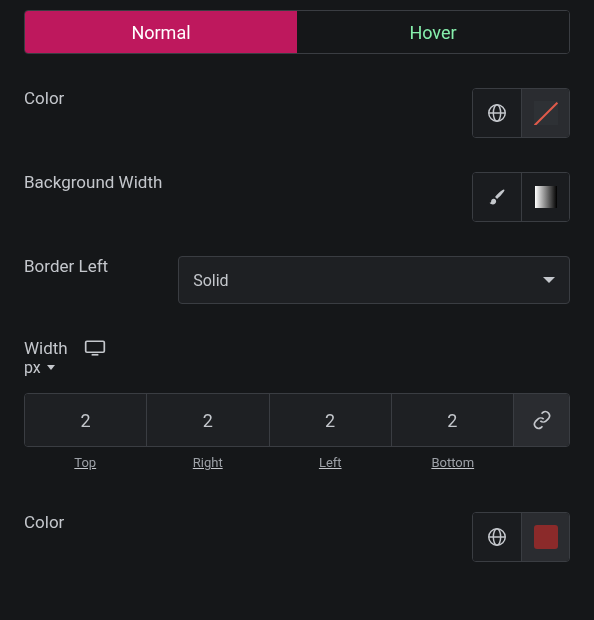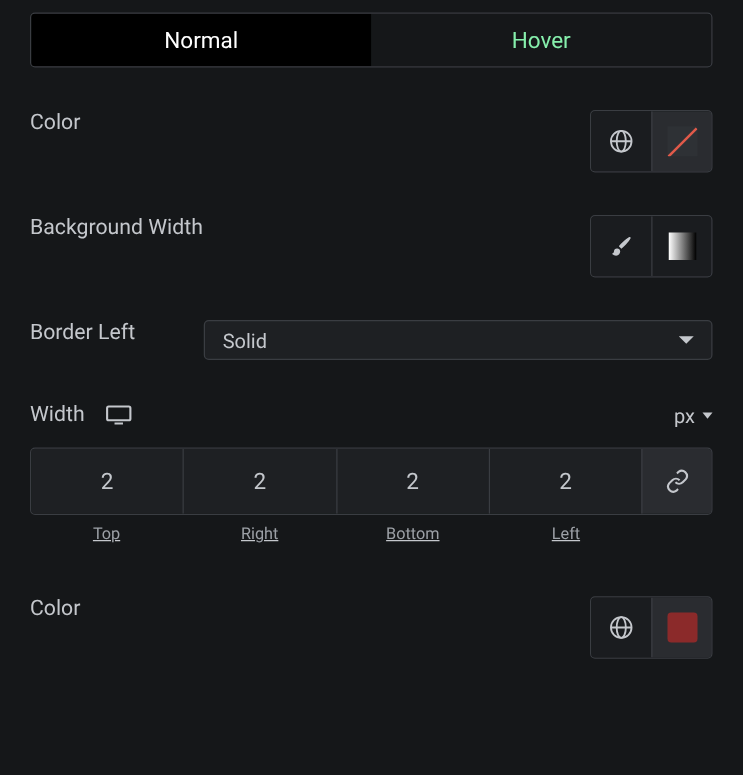--- a/index.html
+++ b/index.html
@@ -24,21 +24,21 @@
     flex: 1;
     display: flex;
     align-items: center;
     justify-content: center;
     font-size: 18px;
     cursor: pointer;
     color: #86efac;
     background: #151719;
   }
   .tab.active {
-    background: #000000;
+    background: #be185d;
     color: #fff;
   }
   .row {
     display: flex;
     align-items: flex-start;
     justify-content: space-between;
     margin-bottom: 34px;
   }
   .row-label {
     font-size: 17px;
@@ -64,45 +64,46 @@
     border-left: 1px solid #3a3d42;
   }
   .btn-cell.dark {
     background: #1a1c1f;
   }
   .btn-cell.selected {
     background: #2a2c30;
   }
   .select {
     flex: 1;
-    margin-left: 55px;
-    height: 32px;
+    margin-left: 70px;
+    height: 48px;
     border: 1px solid #3a3d42;
     border-radius: 4px;
     display: flex;
     align-items: center;
     justify-content: space-between;
     padding: 0 14px;
     cursor: pointer;
     background: #1e2023;
   }
   .select-value {
     font-size: 16px;
   }
   .caret-down {
     width: 0; height: 0;
     border-left: 6px solid transparent;
     border-right: 6px solid transparent;
     border-top: 6px solid #c4c7cc;
   }
   .width-header {
     display: flex;
-    align-items: flex-end;
+    align-items: flex-start;
     justify-content: space-between;
     margin-bottom: 16px;
+    flex-direction: column;
   }
   .width-header-left {
     display: flex;
     align-items: center;
     gap: 16px;
     font-size: 17px;
   }
   .unit-toggle {
     display: flex;
     align-items: center;
@@ -251,22 +252,22 @@
   <div class="dim-cell link">
     <svg width="20" height="20" viewBox="0 0 24 24" fill="none" stroke="#c4c7cc" stroke-width="2">
       <path d="M10 13a5 5 0 0 0 7 0l3-3a5 5 0 0 0-7-7l-1.5 1.5"></path>
       <path d="M14 11a5 5 0 0 0-7 0l-3 3a5 5 0 0 0 7 7l1.5-1.5"></path>
     </svg>
   </div>
 </div>
 <div class="dim-labels">
   <div class="dim-label">Top</div>
   <div class="dim-label">Right</div>
+  <div class="dim-label">Left</div>
   <div class="dim-label">Bottom</div>
-  <div class="dim-label">Left</div>
   <div class="dim-label link-pad"></div>
 </div>
 
 <div class="row" style="margin-bottom:0;">
   <div class="row-label">Color</div>
   <div class="btn-group">
     <div class="btn-cell dark">
       <svg width="22" height="22" viewBox="0 0 24 24" fill="none" stroke="#c4c7cc" stroke-width="1.6">
         <circle cx="12" cy="12" r="9"></circle>
         <ellipse cx="12" cy="12" rx="4" ry="9"></ellipse>

